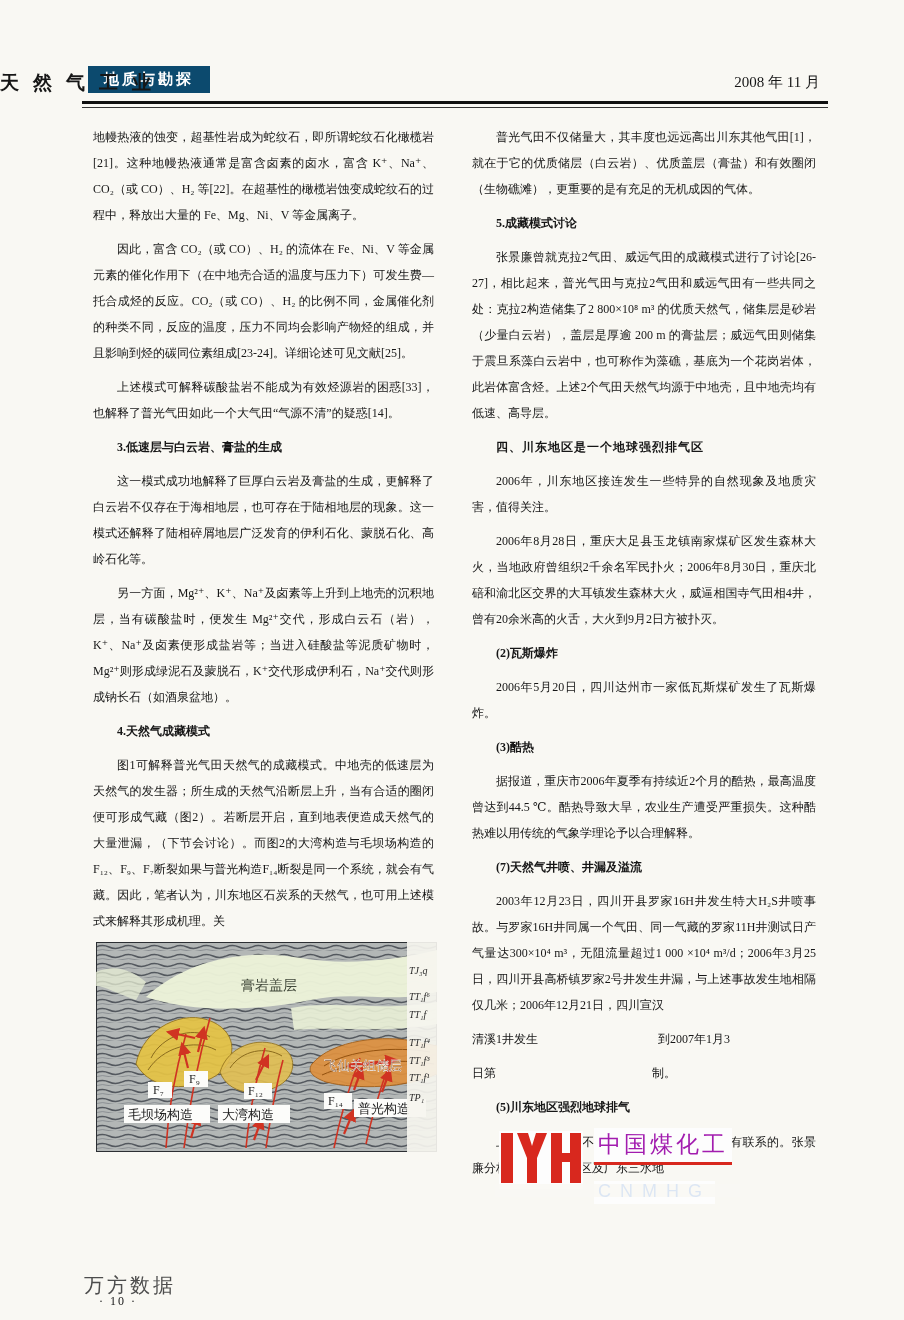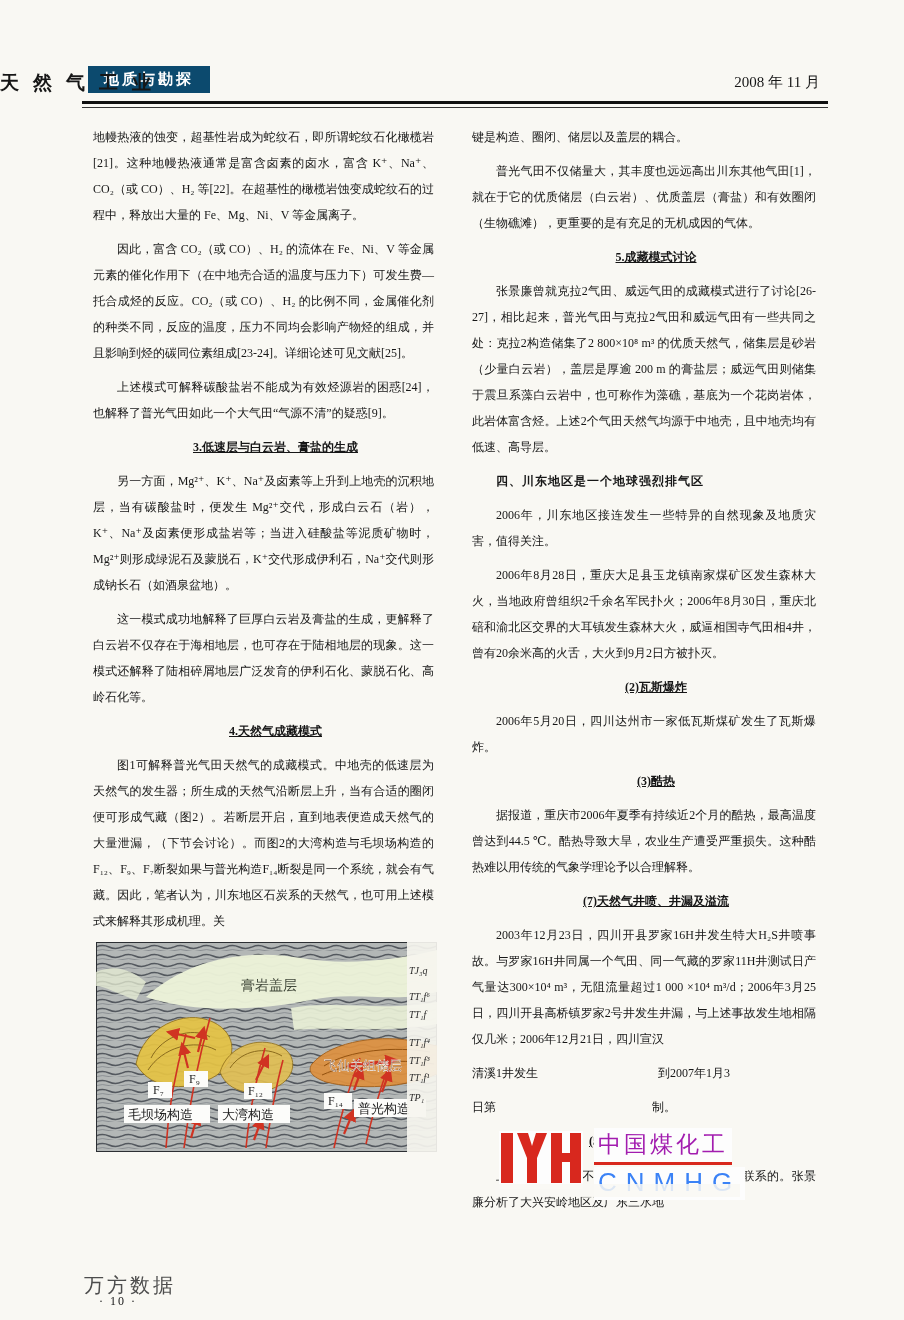--- a/index.html
+++ b/index.html
@@ -13,61 +13,61 @@
              font-weight:bold;letter-spacing:14px;}
   .hdr-date{position:absolute;right:84px;top:73px;font-size:15px;}
   .rule-thick{position:absolute;left:82px;right:76px;top:101px;border-top:3px solid #111;}
   .rule-thin{position:absolute;left:82px;right:76px;top:107px;border-top:1px solid #333;}
   
   .col{position:absolute;top:116px;width:357px;}
   .col-left{left:85px;}
   .col-right{left:464px;width:360px;}
   .col p{margin:8px;font-size:12px;line-height:26px;text-align:justify;text-indent:2em;}
   p.cont{text-indent:0;}
-  p.sec-h{font-weight:bold;text-align:center;text-decoration:underline;}
+  p.sec-h{font-weight:bold;text-align:left;}
   p.frag{text-indent:0;text-align:left;}
   .big-h{font-weight:bold;font-size:21px;line-height:26px;margin:11px 0 9px 0;
          text-indent:0;letter-spacing:1px;white-space:nowrap;text-align:left;}
   
   .fig-wrap{margin:7px 0 0 11px;width:341px;}
   
   .pageno{position:absolute;left:99px;top:1246px;font-size:12px;letter-spacing:2px;margin-top:48px;}
   .wanfang{position:absolute;left:84px;top:1272px;font-size:20px;color:#4d4d4d;
            font-family:"Liberation Sans","DejaVu Sans",sans-serif;letter-spacing:3px;}
   
   .wm{position:absolute;left:499px;top:1128px;z-index:6;width:340px;height:80px;}
   .wm-logo{position:absolute;left:0;top:3px;background:#fdfdfd;padding:1px;}
   .wm-text{position:absolute;left:95px;top:0;}
   .wm-cn{display:inline-block;background:#fdfdfd;padding:1px 4px 2px 4px;font-size:23px;
          color:#a21caf;letter-spacing:3px;border-bottom:3px solid #d8281e;
          font-family:"Liberation Sans","DejaVu Sans",sans-serif;white-space:nowrap;}
-  .wm-en{display:inline-block;background:#fdfdfd;margin-top:2px;padding:0 4px 2px 4px;
-         font-size:26px;color:#3b82f6;letter-spacing:9px;
+  .wm-en{display:inline-block;background:#fdfdfd;margin-top:16px;padding:0 4px 2px 4px;
+         font-size:18px;color:#3b82f6;letter-spacing:9px;
          font-family:"Liberation Sans","DejaVu Sans",sans-serif;}
   .wm-cover{position:absolute;left:-4px;top:56px;width:245px;height:13px;
             background:rgba(249,248,243,0.85);}
 </style>
 </head>
 <body>
 
 <div class="page">
 
   <div class="hdr-badge">地质与勘探</div>
   <div class="hdr-title">天然气工业</div>
   <div class="hdr-date">2008 年 11 月</div>
   <div class="rule-thick"></div>
   <div class="rule-thin"></div>
 
   <div class="col col-left">
     <p class="cont">地幔热液的蚀变，超基性岩成为蛇纹石，即所谓蛇纹石化橄榄岩[21]。这种地幔热液通常是富含卤素的卤水，富含 K⁺、Na⁺、CO₂（或 CO）、H₂ 等[22]。在超基性的橄榄岩蚀变成蛇纹石的过程中，释放出大量的 Fe、Mg、Ni、V 等金属离子。</p>
     <p>因此，富含 CO₂（或 CO）、H₂ 的流体在 Fe、Ni、V 等金属元素的催化作用下（在中地壳合适的温度与压力下）可发生费—托合成烃的反应。CO₂（或 CO）、H₂ 的比例不同，金属催化剂的种类不同，反应的温度，压力不同均会影响产物烃的组成，并且影响到烃的碳同位素组成[23-24]。详细论述可见文献[25]。</p>
-    <p>上述模式可解释碳酸盐岩不能成为有效烃源岩的困惑[24]，也解释了普光气田如此一个大气田“气源不清”的疑惑[9]。</p>
+    <p>上述模式可解释碳酸盐岩不能成为有效烃源岩的困惑[33]，也解释了普光气田如此一个大气田“气源不清”的疑惑[14]。</p>
     <p class="sec-h">3.低速层与白云岩、膏盐的生成</p>
+    <p>这一模式成功地解释了巨厚白云岩及膏盐的生成，更解释了白云岩不仅存在于海相地层，也可存在于陆相地层的现象。这一模式还解释了陆相碎屑地层广泛发育的伊利石化、蒙脱石化、高岭石化等。</p>
     <p>另一方面，Mg²⁺、K⁺、Na⁺及卤素等上升到上地壳的沉积地层，当有碳酸盐时，便发生 Mg²⁺交代，形成白云石（岩），K⁺、Na⁺及卤素便形成盐岩等；当进入硅酸盐等泥质矿物时，Mg²⁺则形成绿泥石及蒙脱石，K⁺交代形成伊利石，Na⁺交代则形成钠长石（如酒泉盆地）。</p>
-    <p>这一模式成功地解释了巨厚白云岩及膏盐的生成，更解释了白云岩不仅存在于海相地层，也可存在于陆相地层的现象。这一模式还解释了陆相碎屑地层广泛发育的伊利石化、蒙脱石化、高岭石化等。</p>
     <p class="sec-h">4.天然气成藏模式</p>
     <p>图1可解释普光气田天然气的成藏模式。中地壳的低速层为天然气的发生器；所生成的天然气沿断层上升，当有合适的圈闭便可形成气藏（图2）。若断层开启，直到地表便造成天然气的大量泄漏，（下节会讨论）。而图2的大湾构造与毛坝场构造的F₁₂、F₉、F₇断裂如果与普光构造F₁₄断裂是同一个系统，就会有气藏。因此，笔者认为，川东地区石炭系的天然气，也可用上述模式来解释其形成机理。关</p>
 
     <div class="fig-wrap">
       <svg width="341" height="210" viewBox="0 0 341 210">
         <defs>
           <pattern id="strata" width="26" height="9" patternUnits="userSpaceOnUse">
             <rect width="26" height="9" fill="#b3b7b6"></rect>
             <path d="M0 5 Q6.5 2 13 5 T26 5" stroke="#53585e" stroke-width="1.4" fill="none"></path>
             <path d="M0 8.6 Q6.5 6.6 13 8.6 T26 8.6" stroke="#80858a" stroke-width="0.8" fill="none"></path>
@@ -144,21 +144,20 @@
           <text x="313" y="122">TT₁f³</text>
           <text x="313" y="139">TT₁f¹</text>
           <text x="313" y="159">TP₁</text>
         </g>
       </svg>
     </div>
 
   </div>
 
   <div class="col col-right">
-    <p class="cont">键是构造、圈闭、储层以及盖层的耦合。</p>
     <p>普光气田不仅储量大，其丰度也远远高出川东其他气田[1]，就在于它的优质储层（白云岩）、优质盖层（膏盐）和有效圈闭（生物礁滩），更重要的是有充足的无机成因的气体。</p>
     <p class="sec-h">5.成藏模式讨论</p>
     <p>张景廉曾就克拉2气田、威远气田的成藏模式进行了讨论[26-27]，相比起来，普光气田与克拉2气田和威远气田有一些共同之处：克拉2构造储集了2 800×10⁸ m³ 的优质天然气，储集层是砂岩（少量白云岩），盖层是厚逾 200 m 的膏盐层；威远气田则储集于震旦系藻白云岩中，也可称作为藻礁，基底为一个花岗岩体，此岩体富含烃。上述2个气田天然气均源于中地壳，且中地壳均有低速、高导层。</p>
     <p class="big-h">四、川东地区是一个地球强烈排气区</p>
     <p>2006年，川东地区接连发生一些特异的自然现象及地质灾害，值得关注。</p>
     <p>2006年8月28日，重庆大足县玉龙镇南家煤矿区发生森林大火，当地政府曾组织2千余名军民扑火；2006年8月30日，重庆北碚和渝北区交界的大耳镇发生森林大火，威逼相国寺气田相4井，曾有20余米高的火舌，大火到9月2日方被扑灭。</p>
     <p class="sec-h">(2)瓦斯爆炸</p>
     <p>2006年5月20日，四川达州市一家低瓦斯煤矿发生了瓦斯爆炸。</p>
     <p class="sec-h">(3)酷热</p>
     <p>据报道，重庆市2006年夏季有持续近2个月的酷热，最高温度曾达到44.5 ℃。酷热导致大旱，农业生产遭受严重损失。这种酷热难以用传统的气象学理论予以合理解释。</p>

